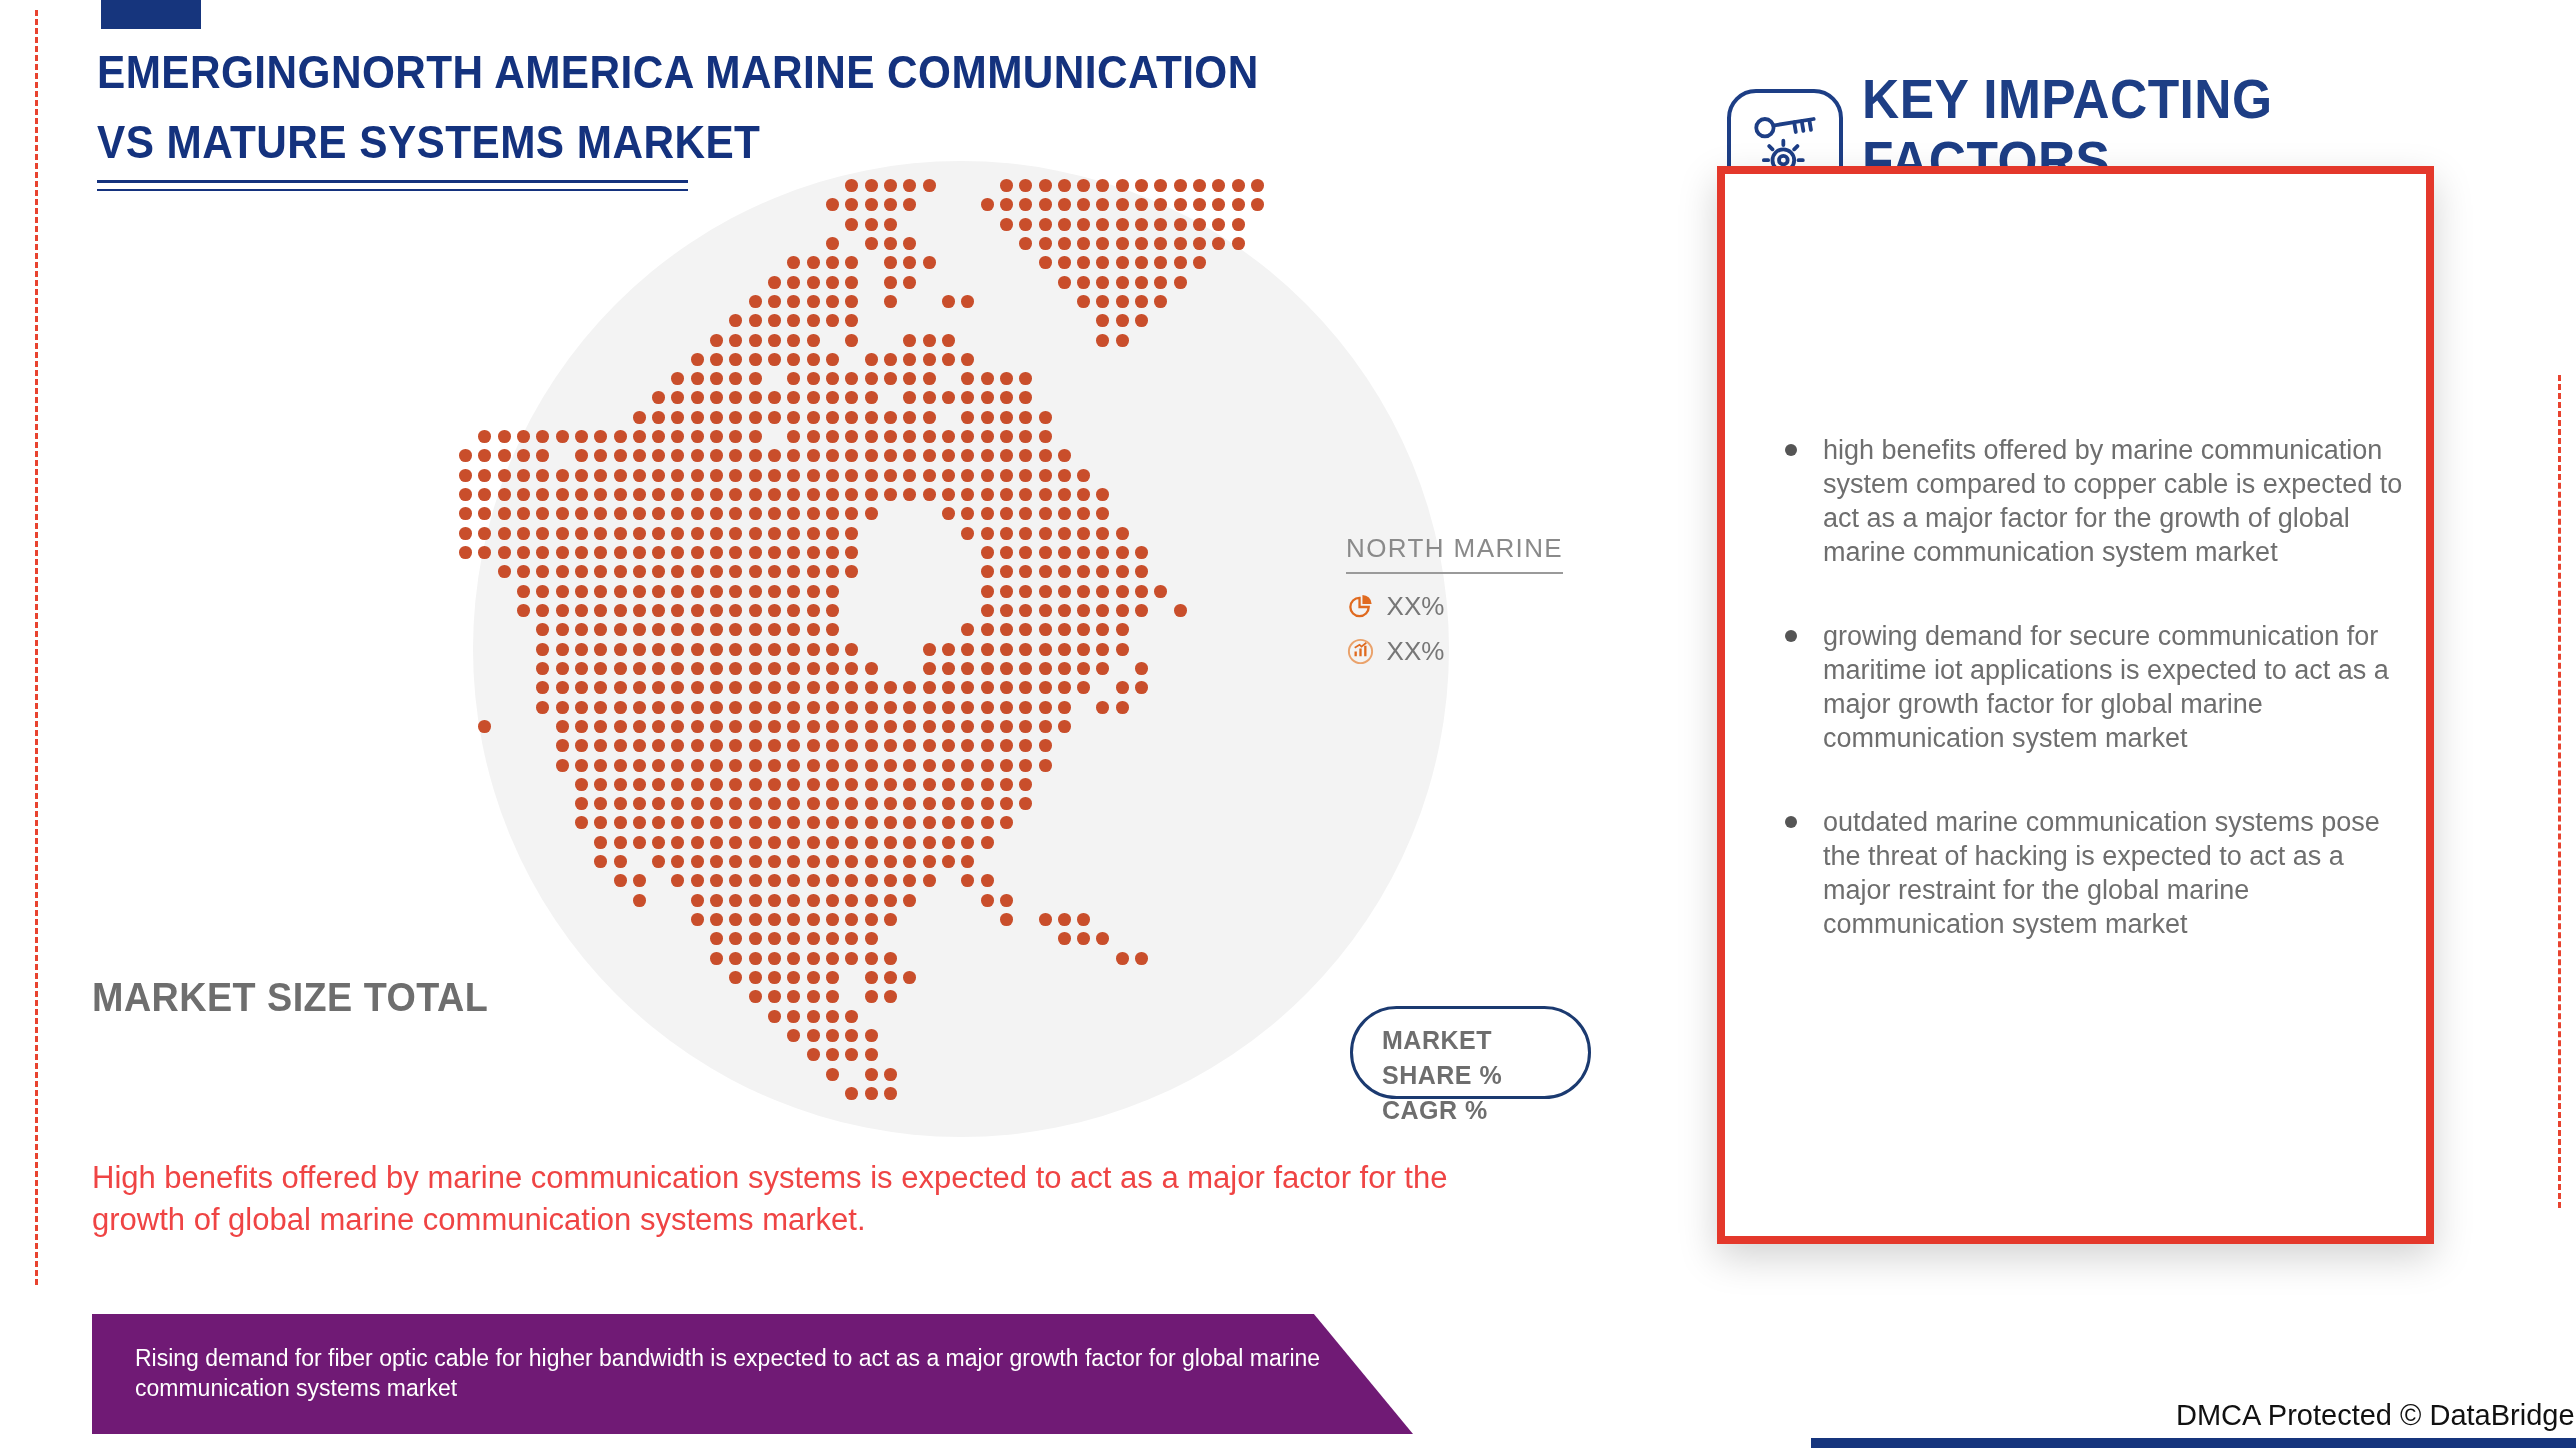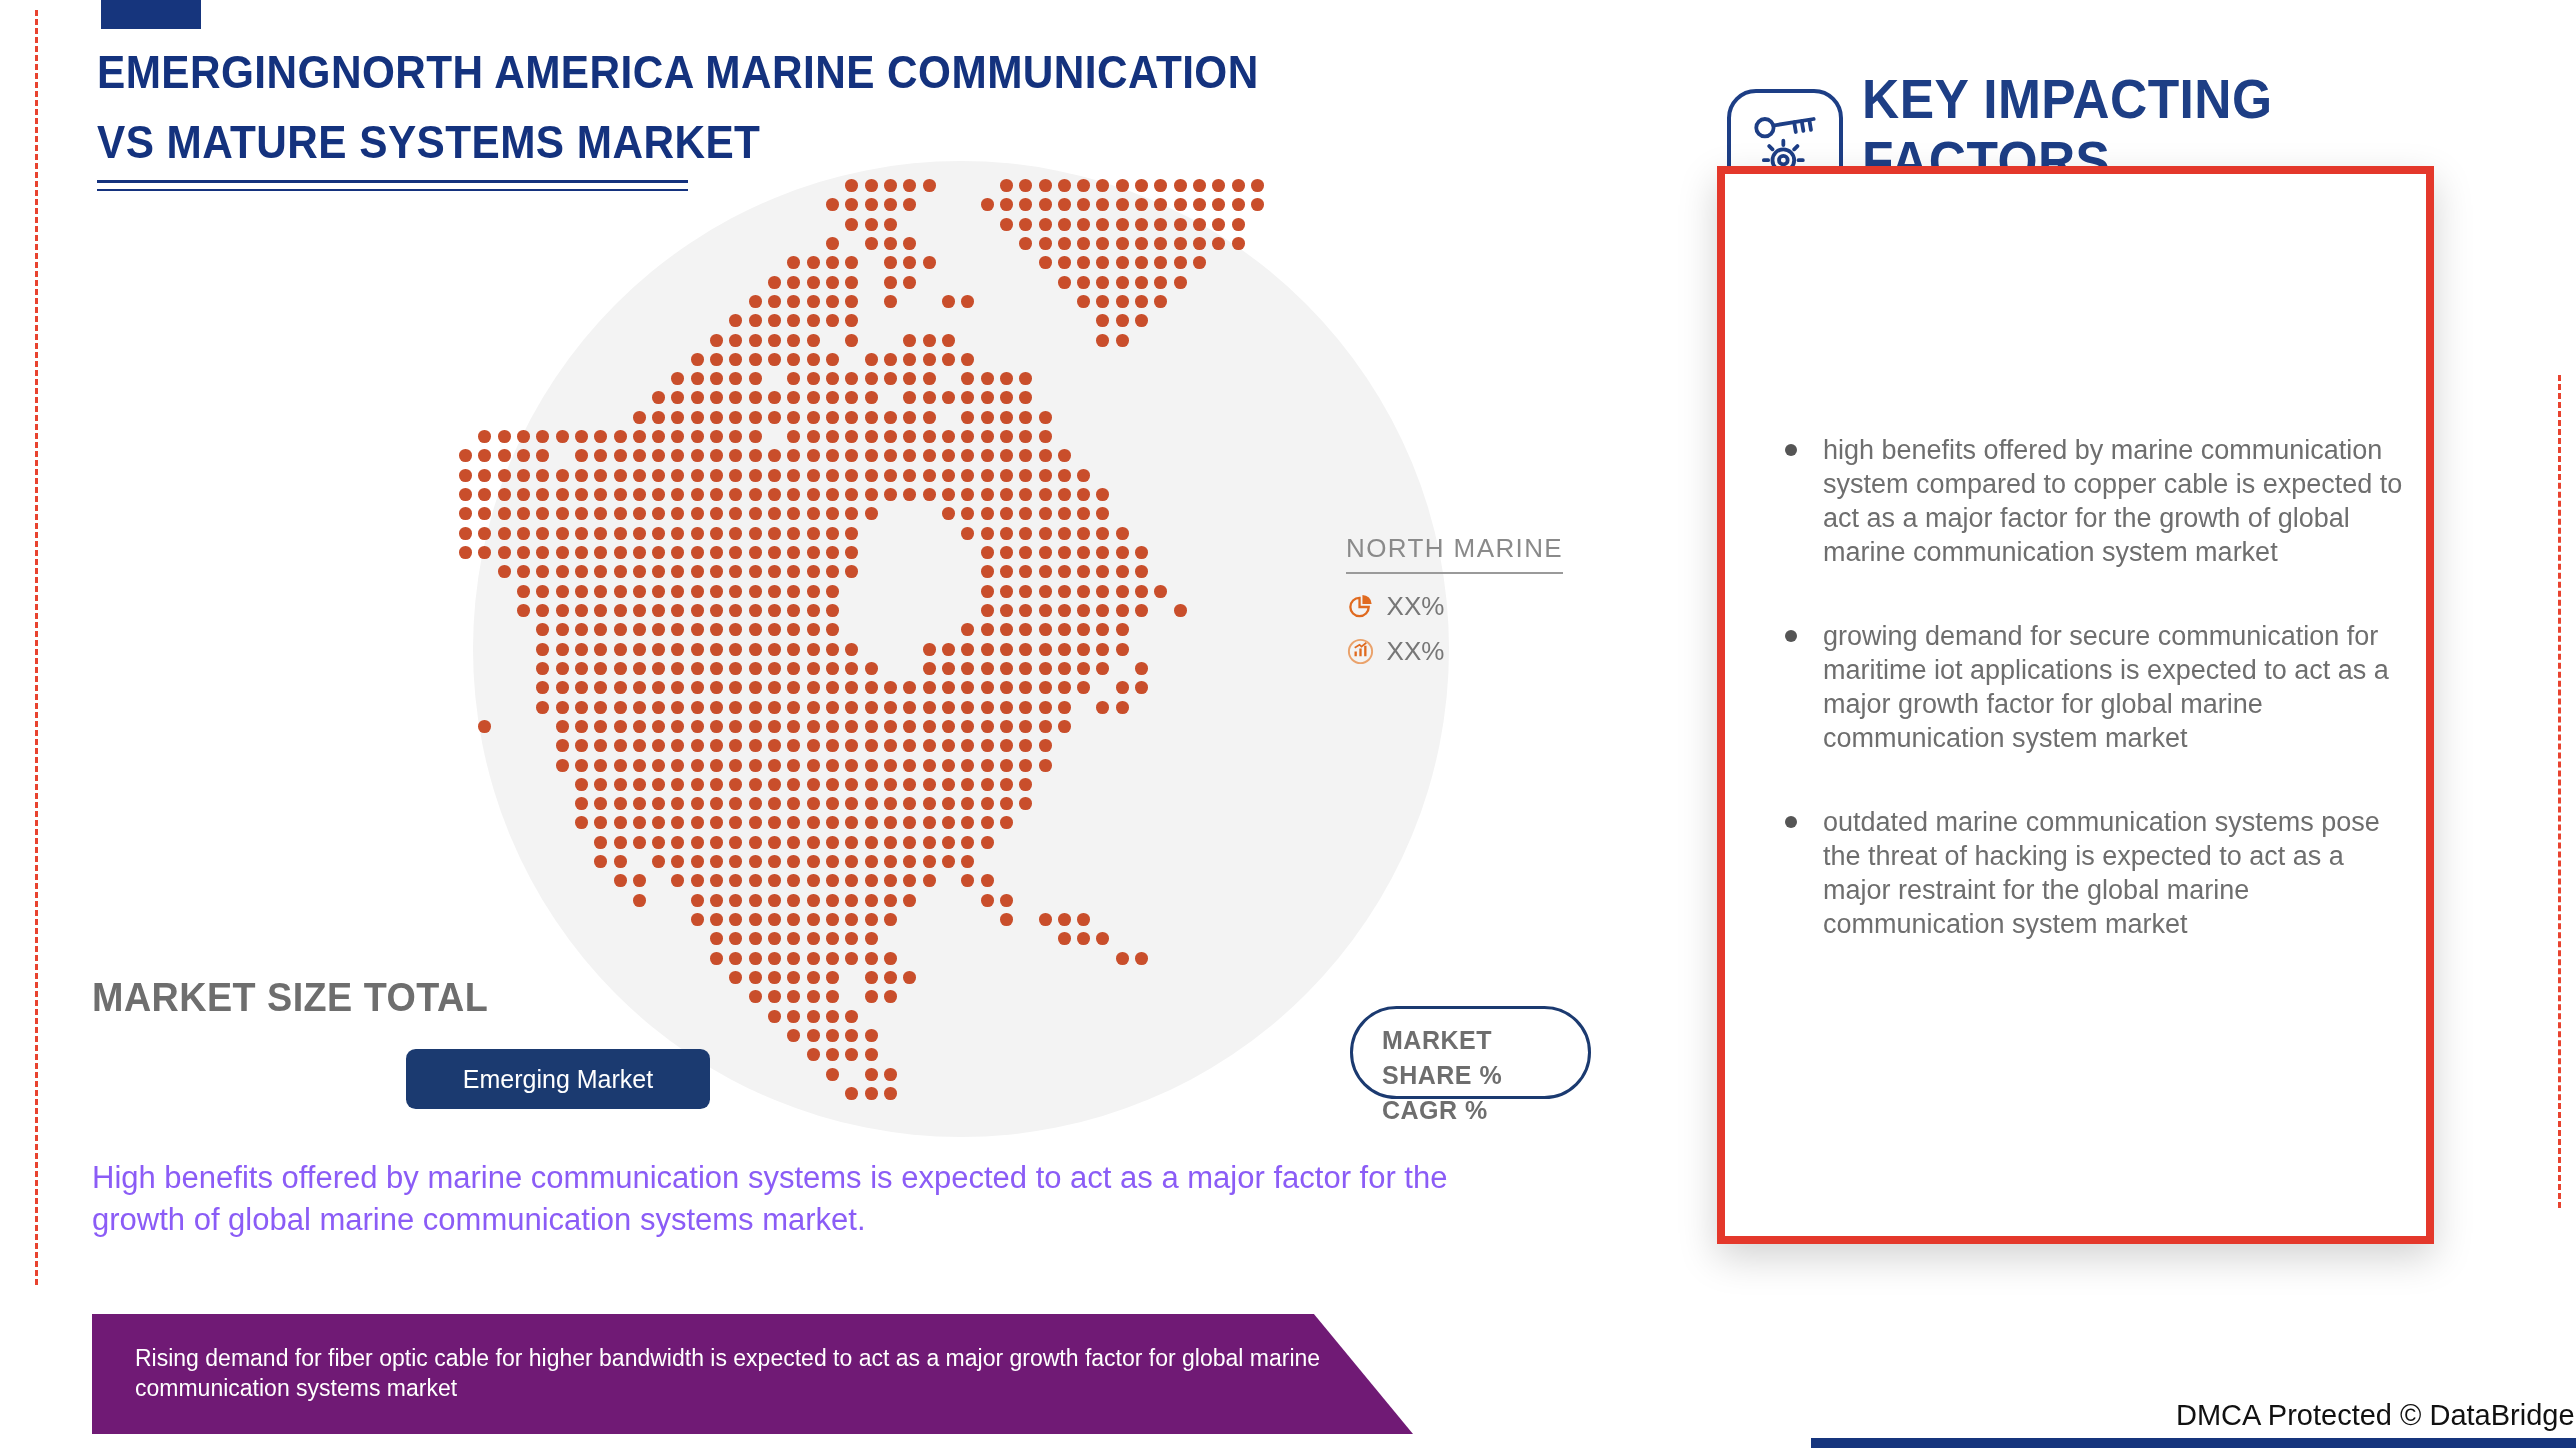--- a/index.html
+++ b/index.html
@@ -55,21 +55,21 @@
     color:#ffffff;font-size:25px;font-family:"Liberation Sans",sans-serif;display:flex;align-items:center;justify-content:center;cursor:pointer;}
   .legend-btn.mature{left:87px;background:#d8681b;}
   .legend-btn.emerging{left:406px;background:#1b3a70;}
 
   
   .badge{position:absolute;left:1350px;top:1006px;width:241px;height:93px;border:3.9px solid #1b3a70;
     border-radius:50px;background:#fff;box-sizing:border-box;padding:13.5px 0 0 29px;}
   .badge div{color:#6e6e6e;font-weight:bold;font-size:25px;line-height:35px;letter-spacing:0.5px;}
 
   
-  .note{position:absolute;left:92px;top:1157px;width:1372px;color:#8b5cf6;font-size:31px;line-height:42px;}
+  .note{position:absolute;left:92px;top:1157px;width:1372px;color:#ef4444;font-size:31px;line-height:42px;}
   .banner{position:absolute;left:92px;top:1314px;width:1321px;height:120px;background:#701a75;
     clip-path:polygon(0 0,92.5% 0,100% 100%,0 100%);box-sizing:border-box;padding:29px 0 0 43px;}
   .banner-text{width:1188px;color:#ffffff;font-size:23px;line-height:30px;}
 
   .dmca{position:absolute;left:2176px;top:1399px;color:#111;font-size:29px;white-space:nowrap;}
 </style>
 </head>
 <body>
 
 <div id="canvas">
@@ -1078,21 +1078,20 @@
       <svg width="29" height="29" viewBox="0 0 30 30">
         <circle cx="15" cy="15" r="12" fill="none" stroke="#eaa26b" stroke-width="2"></circle>
         <path d="M10 20 v-5 M15 20 v-8 M20 20 v-11" stroke="#e06a1f" stroke-width="2.4"></path>
         <path d="M9 11 l5 -3 l2 2 l5 -4" fill="none" stroke="#e06a1f" stroke-width="1.8"></path>
       </svg>
       <span>XX%</span>
     </div>
   </div>
 
   <div class="ms-heading">MARKET SIZE TOTAL</div>
-  <button class="legend-btn emerging">Emerging Market</button>
 
   <div class="badge">
     <div>MARKET SHARE %</div>
     <div>CAGR %</div>
   </div>
 
   <div class="note">High benefits offered by marine communication systems is expected to act as a major factor for the growth of global marine communication systems market.</div>
   <div class="banner">
     <div class="banner-text">Rising demand for fiber optic cable for higher bandwidth is expected to act as a major growth factor for global marine communication systems market</div>
   </div>

